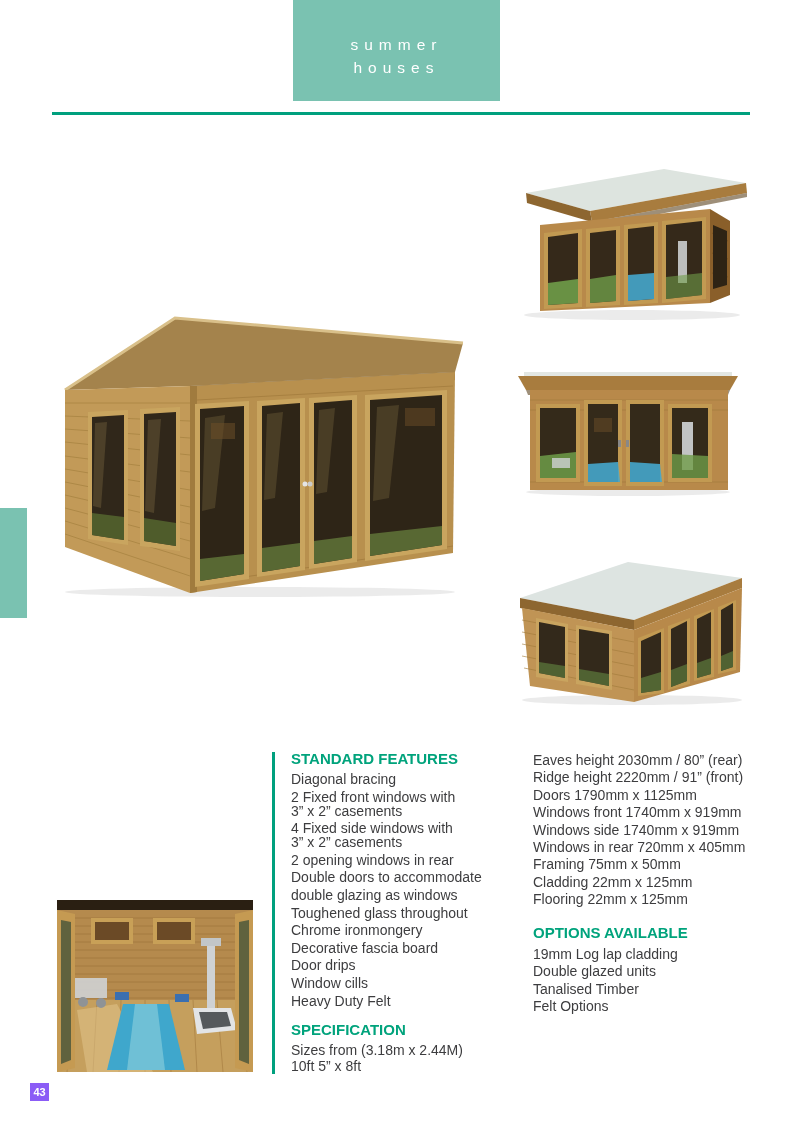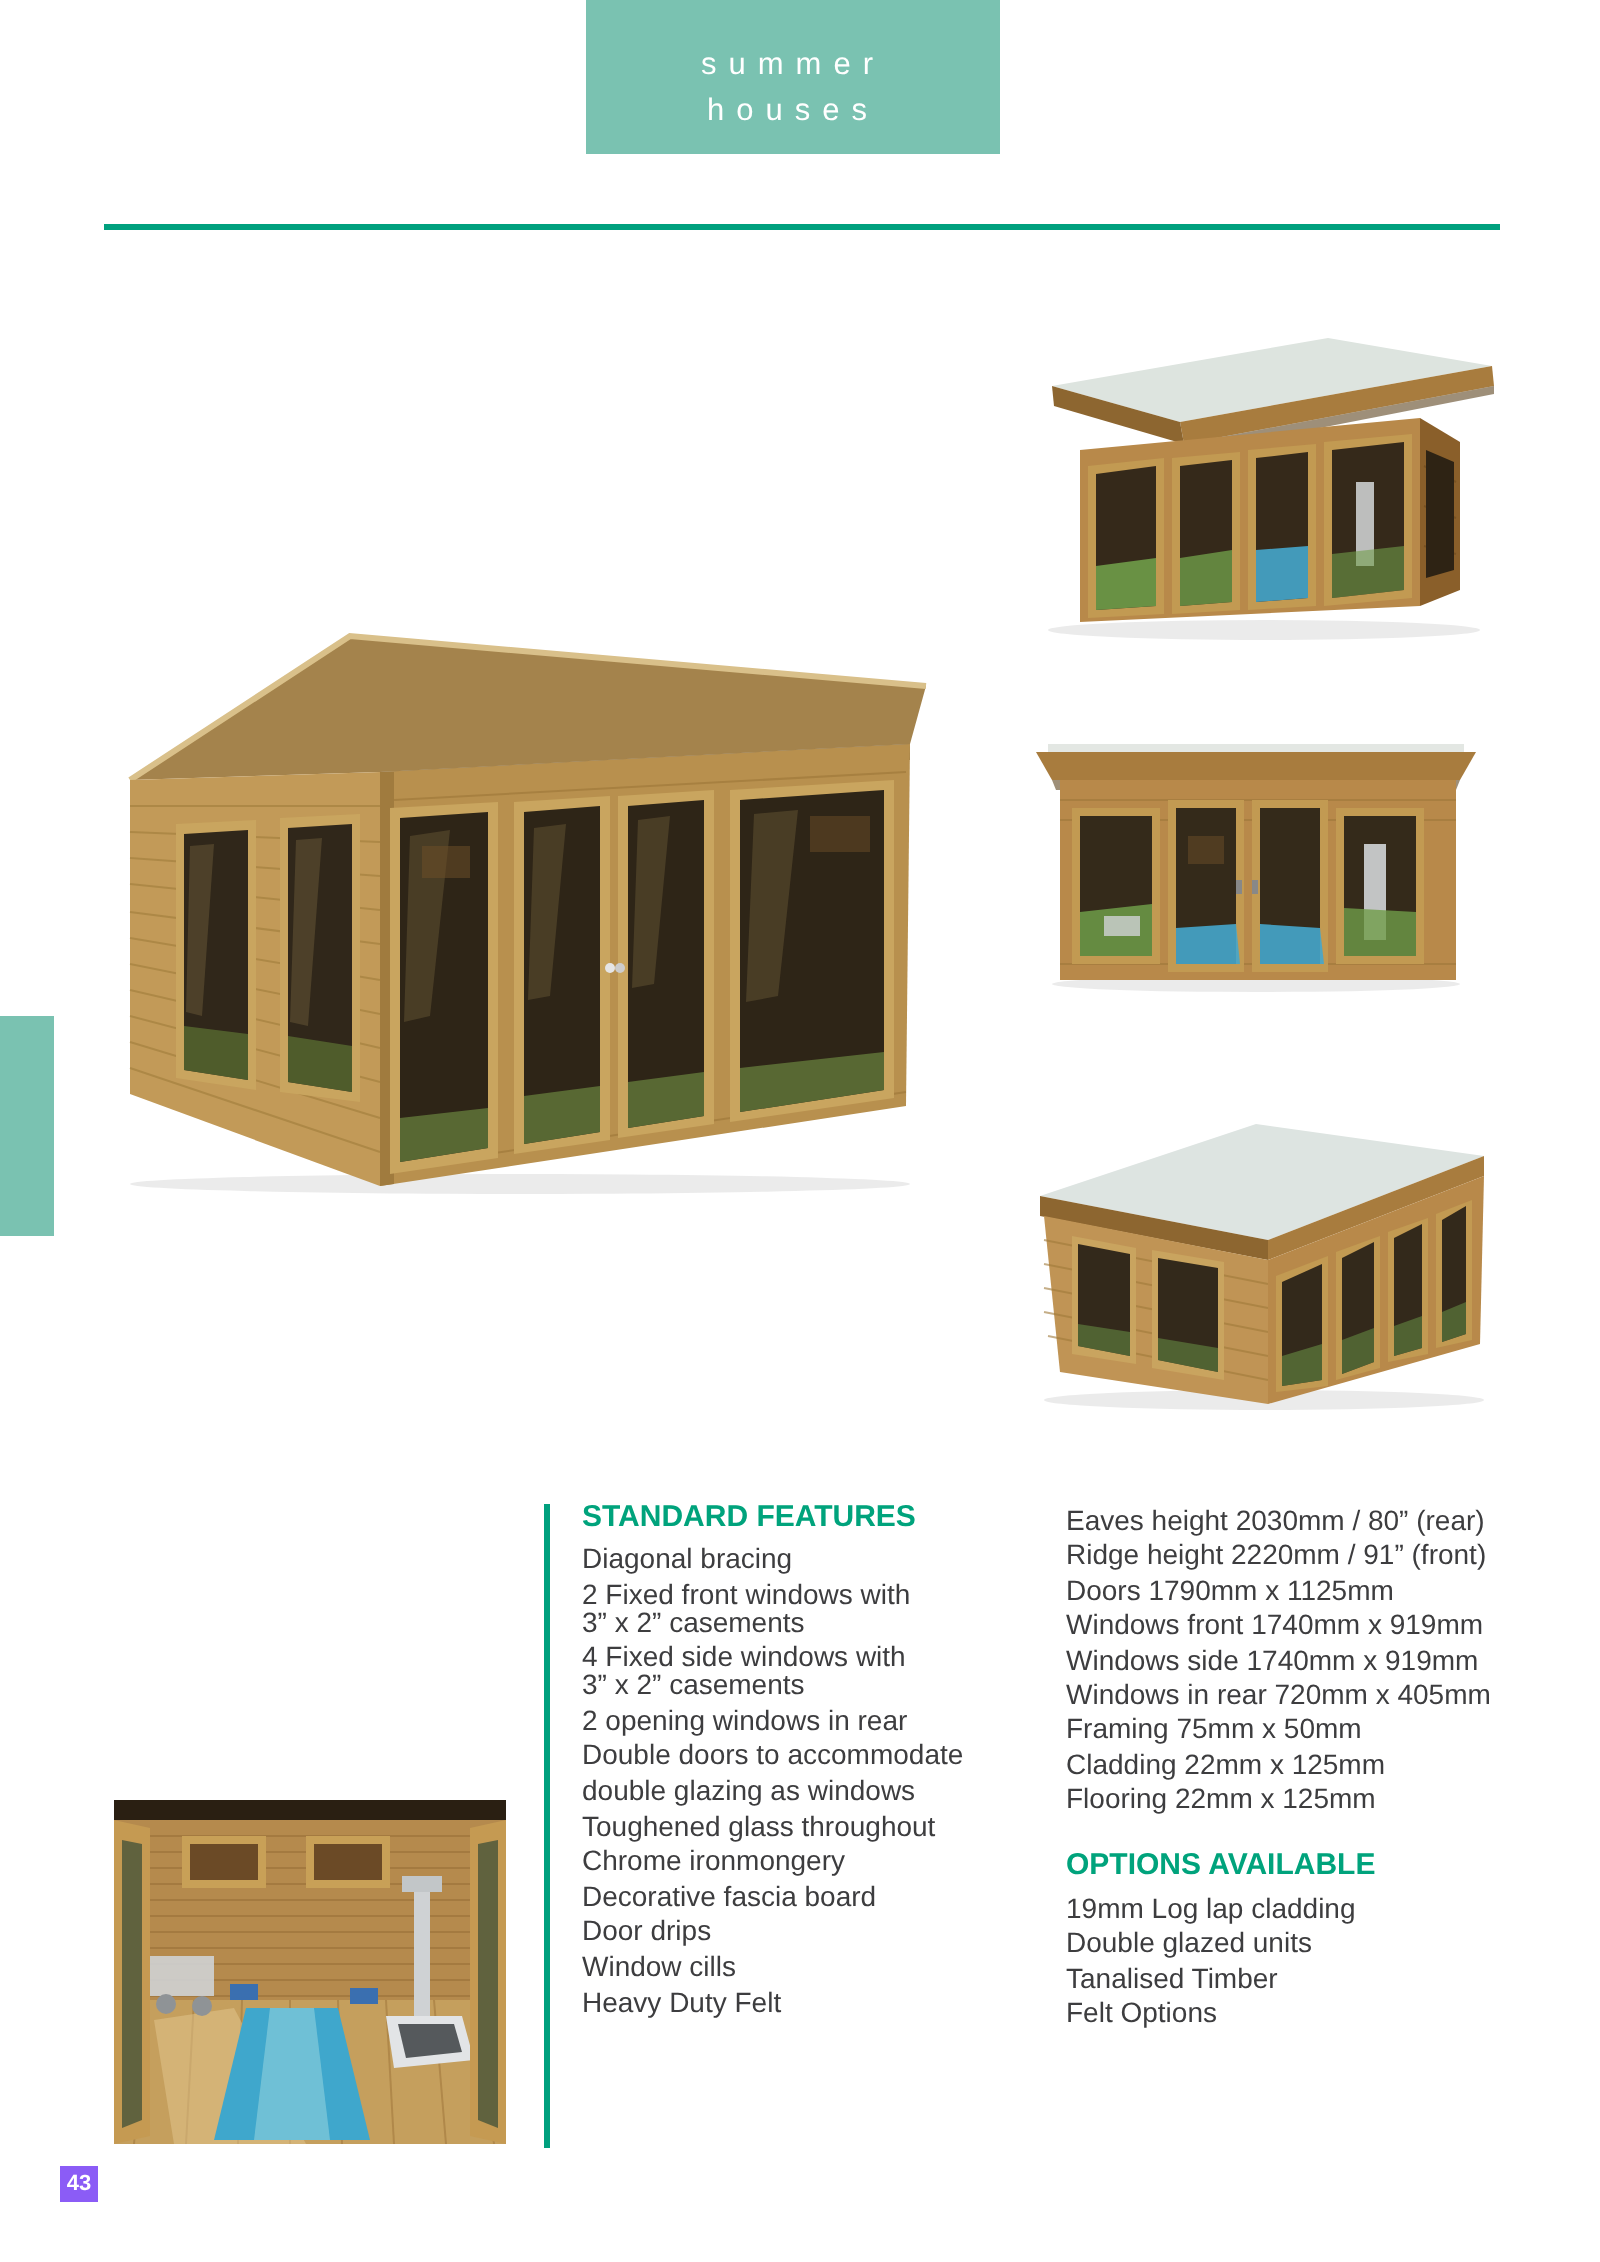--- a/index.html
+++ b/index.html
@@ -2,21 +2,21 @@
 <html><head>
 <meta charset="utf-8">
 <style>
   html,body{margin:0;padding:0;background:#ffffff;}
   .page{
     position:relative;width:800px;height:1131px;background:#ffffff;
     font-family:"Liberation Sans",sans-serif;color:#3d3d3f;overflow:hidden;
   }
   
   .header-tab{
-    position:absolute;left:293px;top:0;width:207px;height:77px;
+    position:absolute;left:293px;top:0;width:207px;height:101px;
     background:#7ac2b1;color:#ffffff;display:flex;align-items:center;justify-content:center;
     text-align:center;font-size:15.5px;line-height:23px;letter-spacing:6px;
     white-space:pre-line;padding-top:10px;box-sizing:border-box;
   }
   .rule{position:absolute;left:52px;top:112px;width:698px;height:3px;background:#00a07e;}
   .accent-bar{position:absolute;left:0;top:508px;width:27px;height:110px;background:#7ac2b1;}
 
   
   .photo{position:absolute;}
   .main-photo{left:55px;top:308px;width:415px;height:290px;}
@@ -236,20 +236,25 @@
     <div class="feat-item">Double doors to accommodate</div>
     <div class="feat-item">double glazing as windows</div>
     <div class="feat-item">Toughened glass throughout</div>
     <div class="feat-item">Chrome ironmongery</div>
     <div class="feat-item">Decorative fascia board</div>
     <div class="feat-item">Door drips</div>
     <div class="feat-item">Window cills</div>
     <div class="feat-item">Heavy Duty Felt</div>
   </div>
 
+  <div class="spec-block">
+    <div class="col-heading">SPECIFICATION</div>
+    <div class="spec-line">Sizes from (3.18m x 2.44M)</div>
+    <div class="spec-line">10ft 5” x 8ft</div>
+  </div>
 
   <div class="dims-col">
     <div class="dim-item">Eaves height 2030mm / 80” (rear)</div>
     <div class="dim-item">Ridge height 2220mm / 91” (front)</div>
     <div class="dim-item">Doors 1790mm x 1125mm</div>
     <div class="dim-item">Windows front 1740mm x 919mm</div>
     <div class="dim-item">Windows side 1740mm x 919mm</div>
     <div class="dim-item">Windows in rear 720mm x 405mm</div>
     <div class="dim-item">Framing 75mm x 50mm</div>
     <div class="dim-item">Cladding 22mm x 125mm</div>

